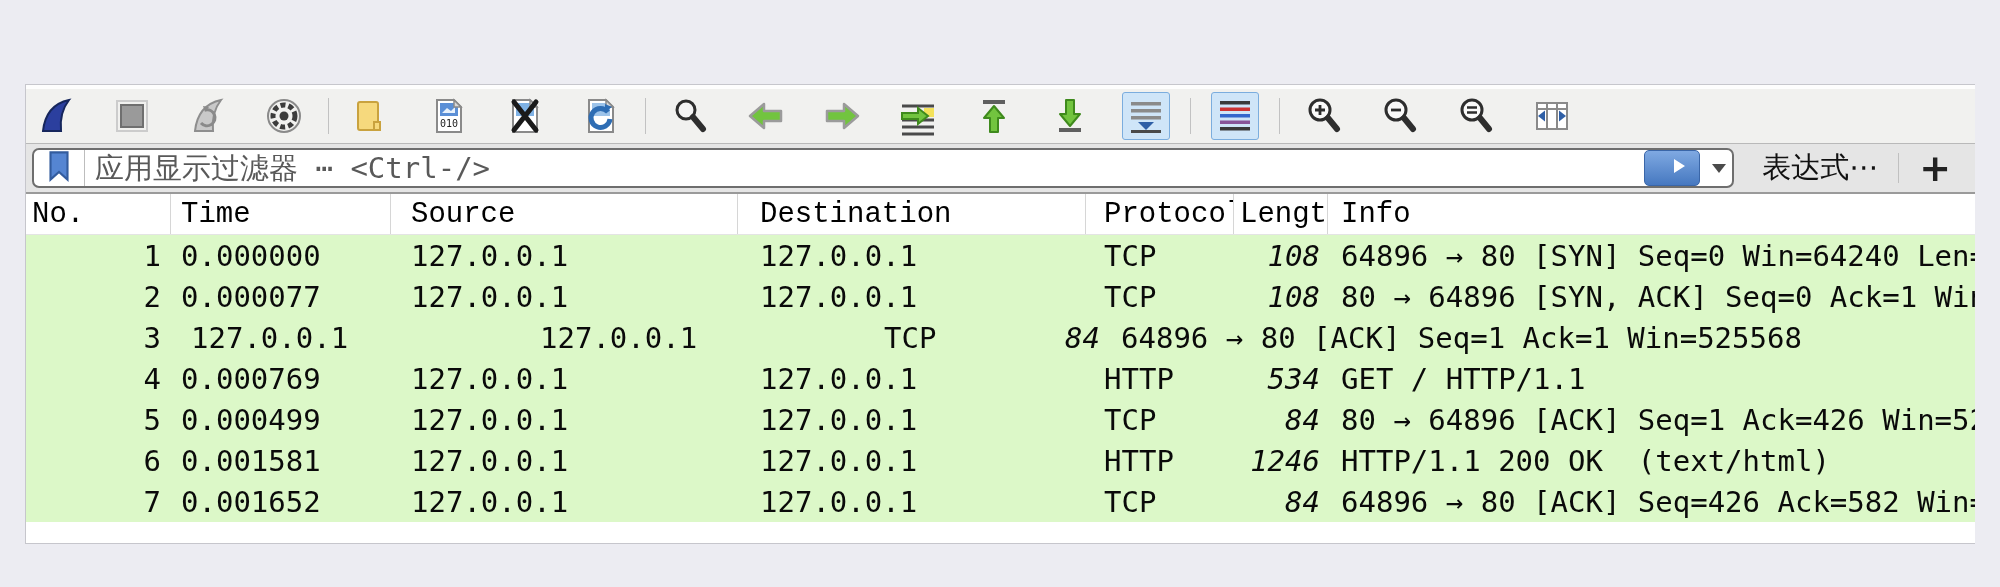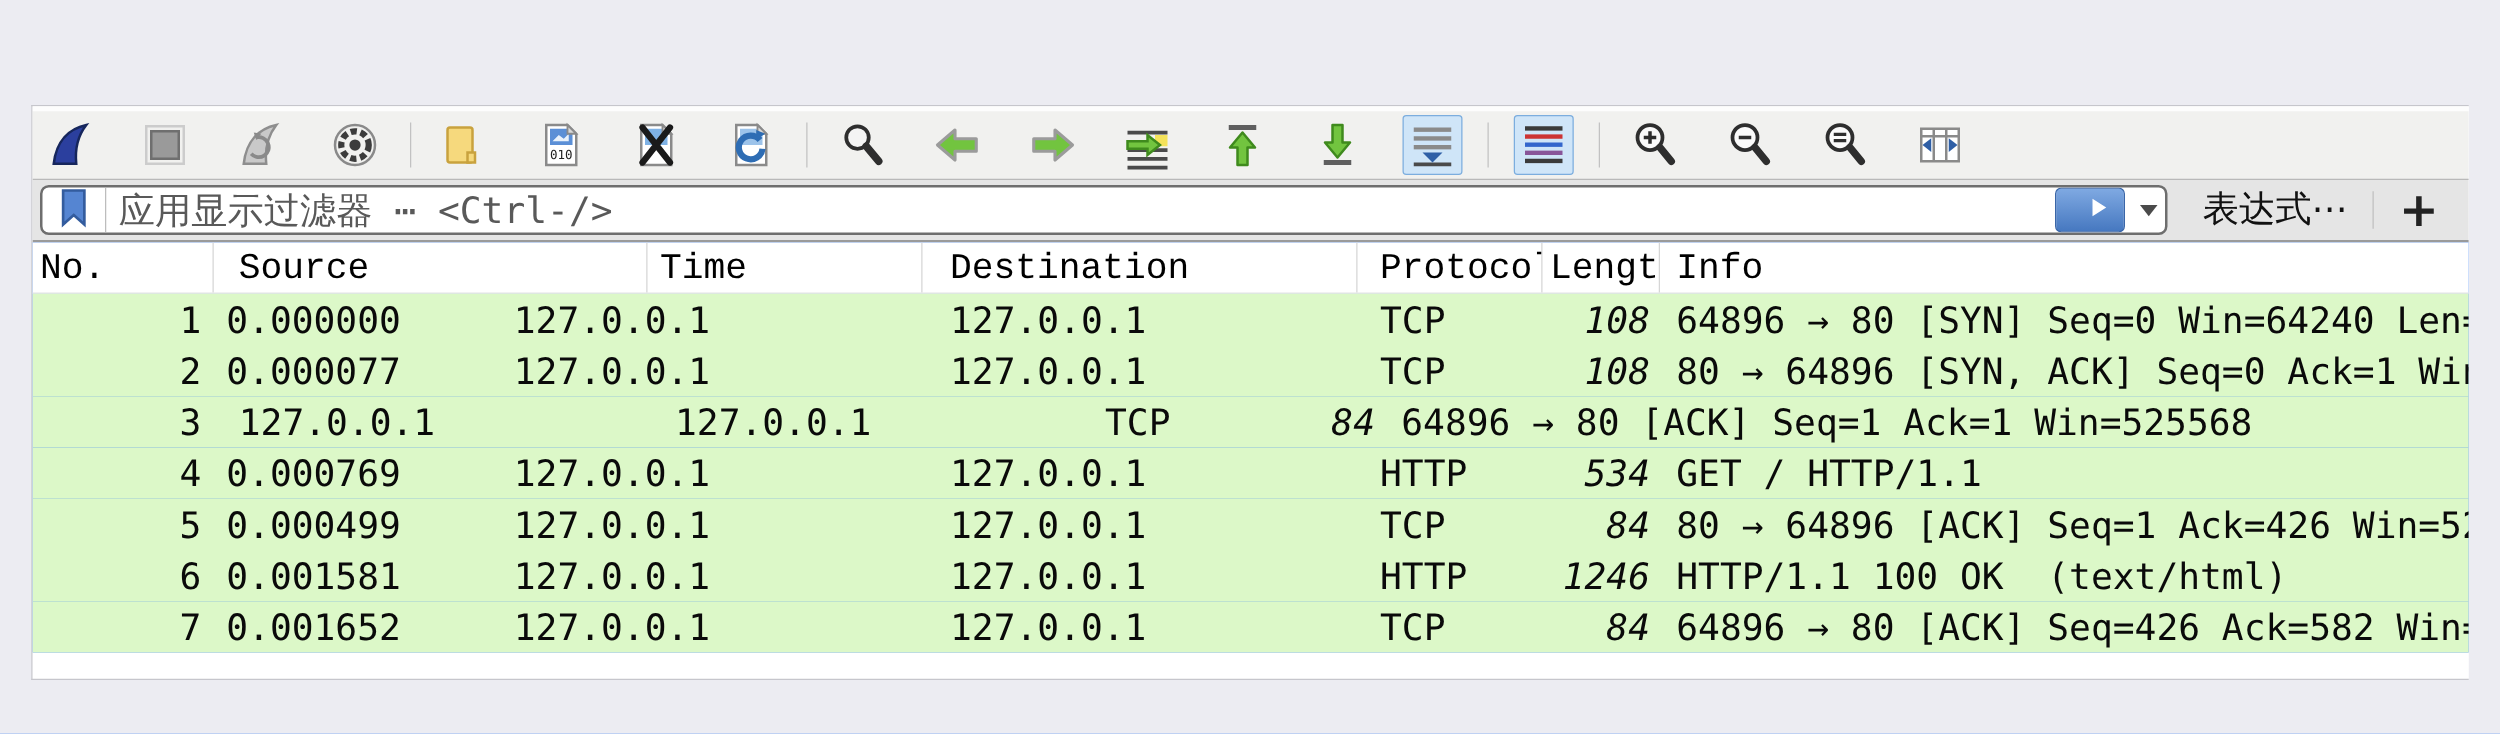--- a/index.html
+++ b/index.html
@@ -57,21 +57,21 @@
   .caret{width:0;height:0;border-left:7px solid transparent;border-right:7px solid transparent;border-top:9px solid #4a4a4a;}
   .expr-btn{
     font-size:29px;color:#111;padding:0 14px;flex:none;white-space:nowrap;
     font-family:Liberation Serif, serif;
   }
   .fsep{width:1px;height:30px;background:#c0c0c0;flex:none;margin:0 6px;}
   .add-btn{
     font-size:38px;font-weight:bold;color:#222;padding:0 14px;flex:none;line-height:30px;
   }
   
-  .ptable{background:#3b82f6;}
+  .ptable{background:#ec4899;}
   .hrow{display:flex;height:40px;background:#ffffff;border-bottom:1px solid #e4e4e4;}
   .hcell{
     box-sizing:border-box;font-family:"Liberation Mono",monospace;font-size:29px;color:#000;
     display:flex;align-items:center;border-right:1px solid #d6d6d6;
     white-space:pre;overflow:hidden;flex:none;
   }
   .trow{display:flex;height:41px;background:#dcf8c8;}
   .cell{
     box-sizing:border-box;font-family:"DejaVu Sans Mono",monospace;font-size:29px;color:#0a0a0a;
     display:flex;align-items:center;white-space:pre;overflow:hidden;flex:none;
@@ -318,22 +318,22 @@
       </div>
     </div>
     <div class="expr-btn">表达式⋯</div>
     <div class="fsep"></div>
     <div class="add-btn">+</div>
   </div>
 
   <div class="ptable">
     <div class="hrow">
       <div class="hcell c0">No.</div>
+      <div class="hcell c1">Time</div>
       <div class="hcell c2">Source</div>
-      <div class="hcell c1">Time</div>
       <div class="hcell c3">Destination</div>
       <div class="hcell c4">Protocol</div>
       <div class="hcell c5">Length</div>
       <div class="hcell c6">Info</div>
     </div>
     <div>
         <div class="trow">
           <div class="cell c0">1</div>
           <div class="cell c1">0.000000</div>
           <div class="cell c2">127.0.0.1</div>
@@ -377,21 +377,21 @@
           <div class="cell c5">84</div>
           <div class="cell c6">80 → 64896 [ACK] Seq=1 Ack=426 Win=5255</div>
         </div>
         <div class="trow">
           <div class="cell c0">6</div>
           <div class="cell c1">0.001581</div>
           <div class="cell c2">127.0.0.1</div>
           <div class="cell c3">127.0.0.1</div>
           <div class="cell c4">HTTP</div>
           <div class="cell c5">1246</div>
-          <div class="cell c6">HTTP/1.1 100 OK  (text/html)</div>
+          <div class="cell c6">HTTP/1.1 200 OK  (text/html)</div>
         </div>
         <div class="trow">
           <div class="cell c0">7</div>
           <div class="cell c1">0.001652</div>
           <div class="cell c2">127.0.0.1</div>
           <div class="cell c3">127.0.0.1</div>
           <div class="cell c4">TCP</div>
           <div class="cell c5">84</div>
           <div class="cell c6">64896 → 80 [ACK] Seq=426 Ack=582 Win=52</div>
         </div>

